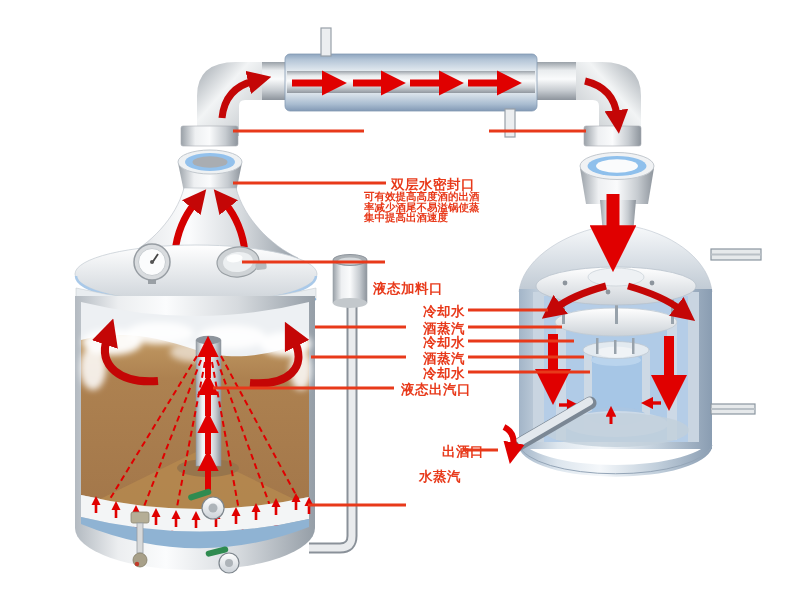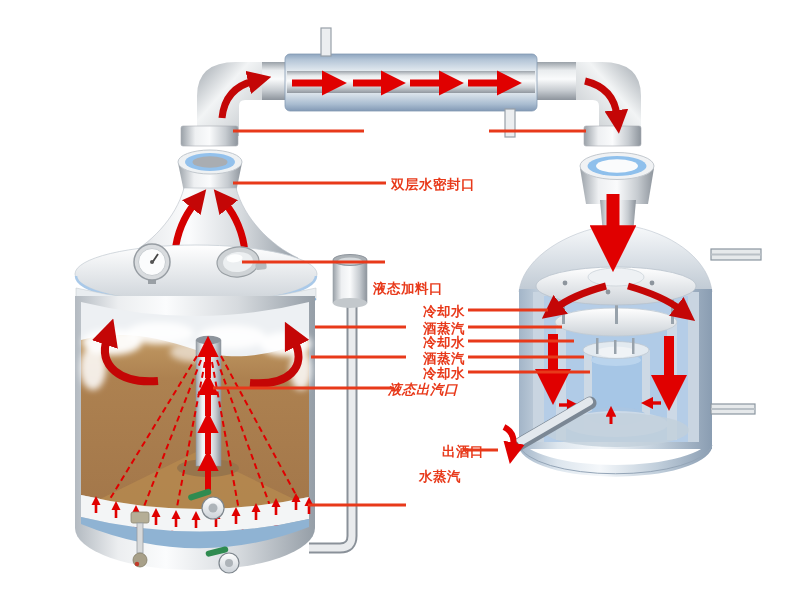--- a/index.html
+++ b/index.html
@@ -341,27 +341,30 @@
   <line x1="468" y1="357" x2="584" y2="357"></line>
   <line x1="468" y1="372" x2="590" y2="372"></line>
   <line x1="213" y1="388" x2="394" y2="388"></line>
   <line x1="463" y1="450" x2="498" y2="450"></line>
   <line x1="308" y1="505" x2="406" y2="505"></line>
 </g>
 </svg>
 
 
 <div class="ann title" style="left:391px;top:176px;">双层水密封口</div>
+<div class="ann desc" style="left:364px;top:191px;width:130px;">可有效提高高度酒的出酒
+率减少酒尾不易溢锅使蒸
+集中提高出酒速度</div>
 
 <div class="ann title" style="left:373px;top:255px;margin-top:25px;">液态加料口</div>
 
 <div class="ann title center" style="left:409px;top:303px;width:56px;">冷却水</div>
 <div class="ann title center" style="left:409px;top:320px;width:56px;">酒蒸汽</div>
 <div class="ann title center" style="left:409px;top:334px;width:56px;">冷却水</div>
 <div class="ann title center" style="left:409px;top:350px;width:56px;">酒蒸汽</div>
 <div class="ann title center" style="left:409px;top:365px;width:56px;">冷却水</div>
 
-<div class="ann title" style="left:388px;top:381px;font-style:italic;">液态出汽口</div>
+<div class="ann title" style="left:401px;top:381px;">液态出汽口</div>
 
 <div class="ann title center" style="left:432px;top:443px;width:52px;">出酒口</div>
 <div class="ann title center" style="left:409px;top:468px;width:52px;">水蒸汽</div>
 
 </div>
 
 </body></html>

